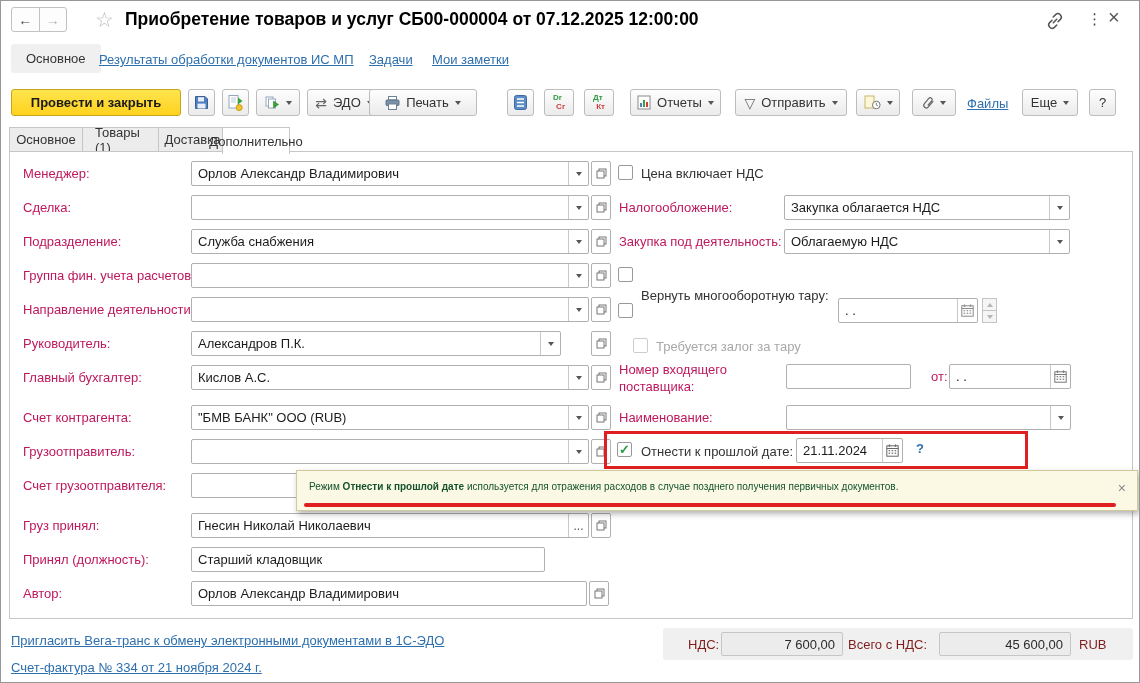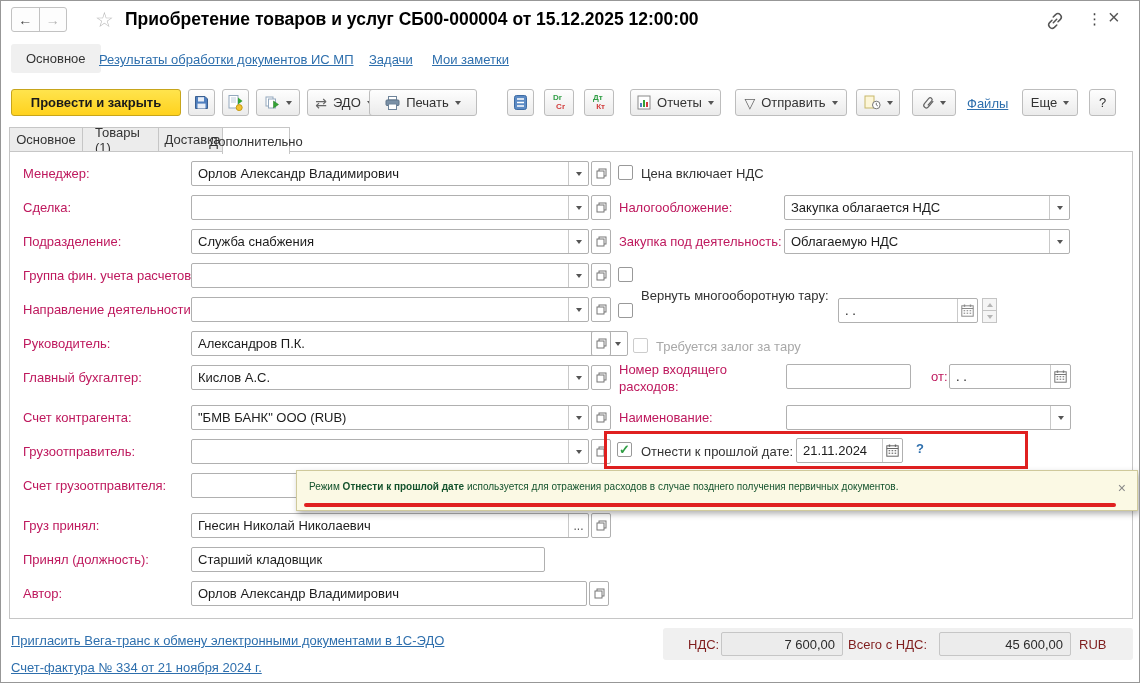--- a/index.html
+++ b/index.html
@@ -68,21 +68,21 @@
 
   <div id="navbtns">
     <span class="nb">
         <span>←</span>
       </span>
     <span class="nb">
         <span>→</span>
       </span>
   </div>
   <span id="star">☆</span>
-  <div id="title">Приобретение товаров и услуг СБ00-000004 от 15.12.2025 12:00:00</div>
+  <div id="title">Приобретение товаров и услуг СБ00-000004 от 07.12.2025 12:00:00</div>
   <span id="linkico">
     <svg width="20" height="20" viewBox="0 0 20 20" fill="none" stroke="#555" stroke-width="1.5" stroke-linecap="round">
       <path d="M8.3 11.7 L11.7 8.3"></path>
       <path d="M7 9.2 l-2.4 2.4 a3.4 3.4 0 0 0 4.8 4.8 L11.8 14"></path>
       <path d="M13 10.8 l2.4-2.4 a3.4 3.4 0 0 0-4.8-4.8 L8.2 6"></path>
     </svg>
   </span>
   <span id="kebab">⋮</span>
   <span id="closewin">×</span>
 
@@ -300,21 +300,21 @@
       </span>
   </div>
   <button class="openbtn" style="left:590px;top:296px">
       <svg width="11" height="11" viewBox="0 0 11 11">
         <rect x="3" y="1" width="7" height="7" fill="#fff" stroke="#777"></rect>
         <rect x="1" y="3" width="7" height="7" fill="#fff" stroke="#777"></rect>
       </svg>
     </button>
 
   <div class="lbl" style="top:335px">Руководитель:</div>
-  <div class="combo" style="left:190px;top:330px;width:437px">
+  <div class="combo" style="left:190px;top:330px;width:370px">
     <span class="val">Александров П.К.</span>
     <span class="cell">
         <i class="darr"></i>
       </span>
   </div>
   <button class="openbtn" style="left:590px;top:330px">
       <svg width="11" height="11" viewBox="0 0 11 11">
         <rect x="3" y="1" width="7" height="7" fill="#fff" stroke="#777"></rect>
         <rect x="1" y="3" width="7" height="7" fill="#fff" stroke="#777"></rect>
       </svg>
@@ -450,21 +450,21 @@
       <i class="up"></i>
     </span>
   <span class="spin" style="left:981px;top:309px">
       <i class="dn"></i>
     </span>
 
   <span class="cb disabled" style="left:632px;top:337px"></span>
   <span class="cblbl disabled" style="left:655px;top:338px">Требуется залог за тару</span>
 
   <div class="lbl" style="left:618px;top:361px">Номер входящего</div>
-  <div class="lbl" style="left:618px;top:378px">расходов:</div>
+  <div class="lbl" style="left:618px;top:378px">поставщика:</div>
   <div class="input" style="left:785px;top:363px;width:125px"></div>
   <div class="lbl" style="left:930px;top:368px">от:</div>
   <div class="combo" style="left:948px;top:363px;width:122px">
     <span class="val ph">. .</span>
     <span class="cell">
         <svg width="13" height="13" viewBox="0 0 13 13">
           <rect x="0.8" y="1.8" width="11.4" height="10.4" fill="#fff" stroke="#777"></rect>
           <line x1="0.8" y1="4.5" x2="12.2" y2="4.5" stroke="#777"></line>
           <line x1="3.5" y1="0.5" x2="3.5" y2="2.8" stroke="#777" stroke-width="1.4"></line>
           <line x1="9.5" y1="0.5" x2="9.5" y2="2.8" stroke="#777" stroke-width="1.4"></line>

